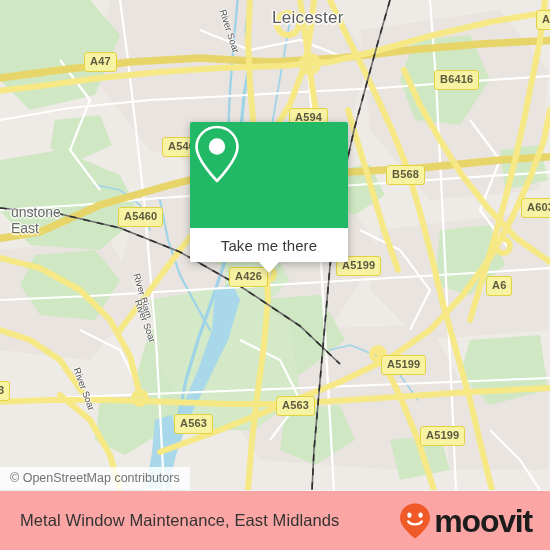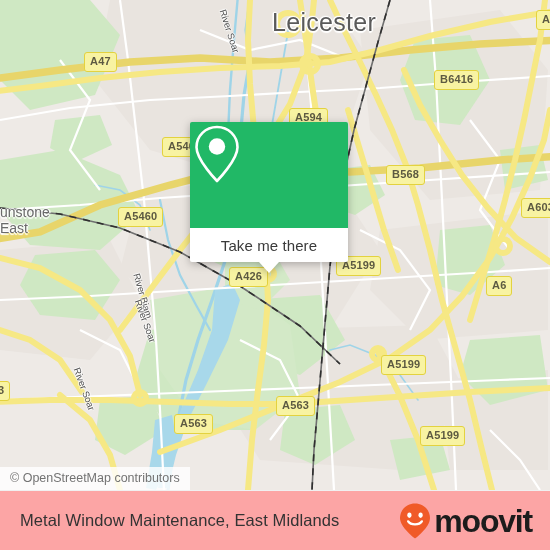--- a/index.html
+++ b/index.html
@@ -39,21 +39,21 @@
     padding: 3px 5px 4px 5px;
     white-space: nowrap;
     letter-spacing: 0.2px;
     font-family: "Liberation Sans", sans-serif;
   }
 
   
   .place-label {
     position: absolute;
     color: #5a5a5a;
-    font-size: 25px;
+    font-size: 17px;
     font-weight: 500;
     white-space: nowrap;
     text-shadow: 1.5px 0 1px #fff, -1.5px 0 1px #fff, 0 1.5px 1px #fff,
                  0 -1.5px 1px #fff, 1px 1px 1px #fff, -1px -1px 1px #fff;
     letter-spacing: 0.3px;
   }
   .town-label {
     position: absolute;
     color: #6a6a6a;
     font-size: 14px;
@@ -286,21 +286,21 @@
           <path d="M0,208 L60,214 L120,228 L180,252 L240,286 L300,326 L340,364"></path>
           <path d="M390,0 L378,42 L366,86 L354,130 L344,175 L336,220 L330,266
                    L326,312 L322,358 L318,404 L314,450 L312,490"></path>
         </g>
 
       </g>
     </svg>
 
     <div class="place-label" style="left:272px; top:8px;">Leicester</div>
 
-    <div class="town-label" style="left:0px; top:204px;">
+    <div class="town-label" style="left:0px; top:204px;padding-left:11px;">
       <div>unstone</div>
       <div>East</div>
     </div>
 
     <div class="water-label" style="left:228px; top:8px; transform:rotate(72deg);">River Soar</div>
 
     <div class="water-label" style="left:142px; top:272px; transform:rotate(74deg);">River Biam</div>
 
     <div class="water-label" style="left:82px; top:366px; transform:rotate(70deg);">River Soar</div>
 

